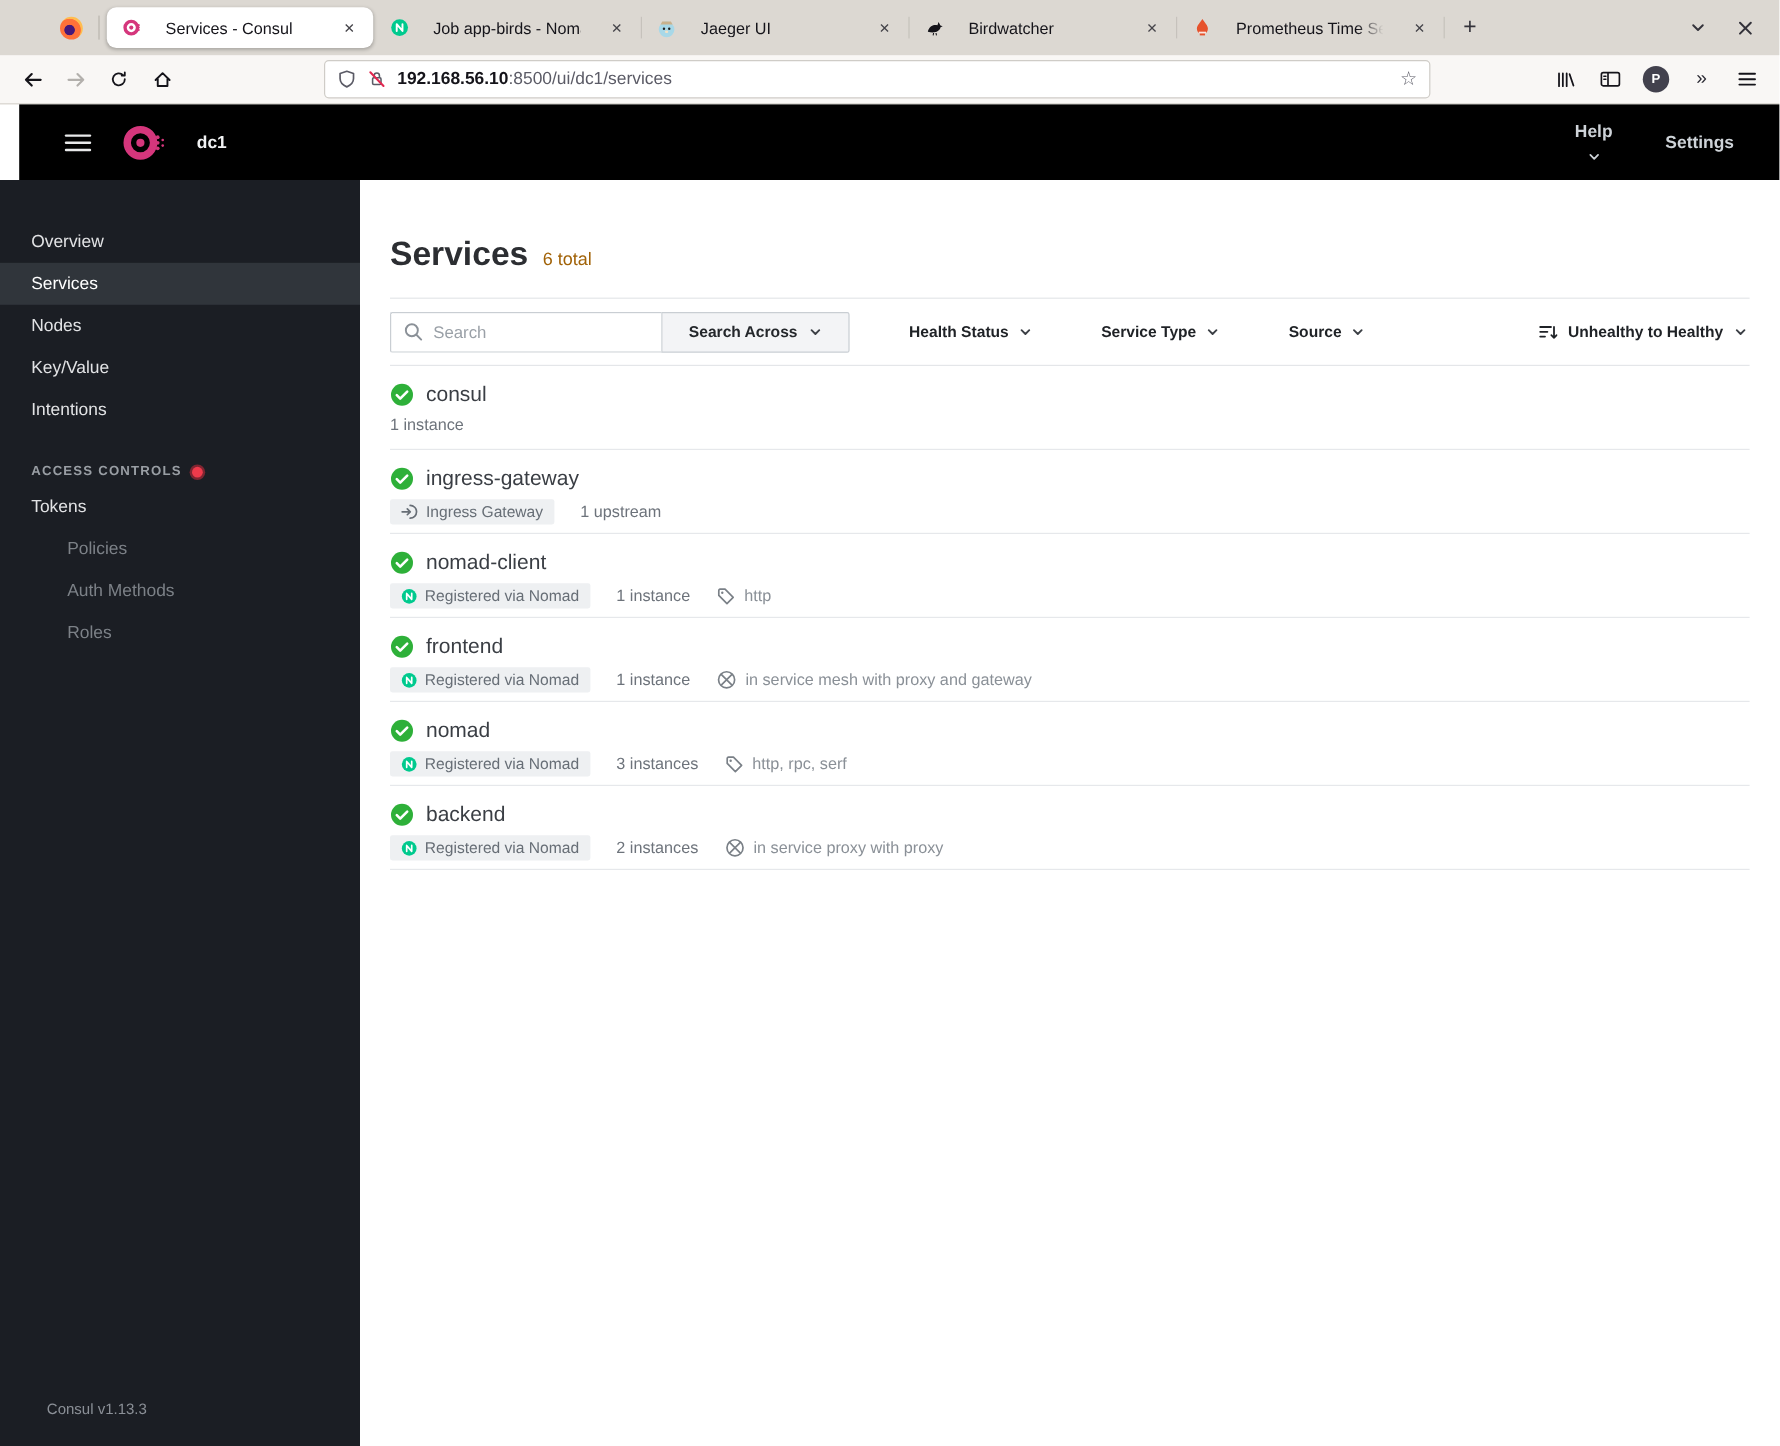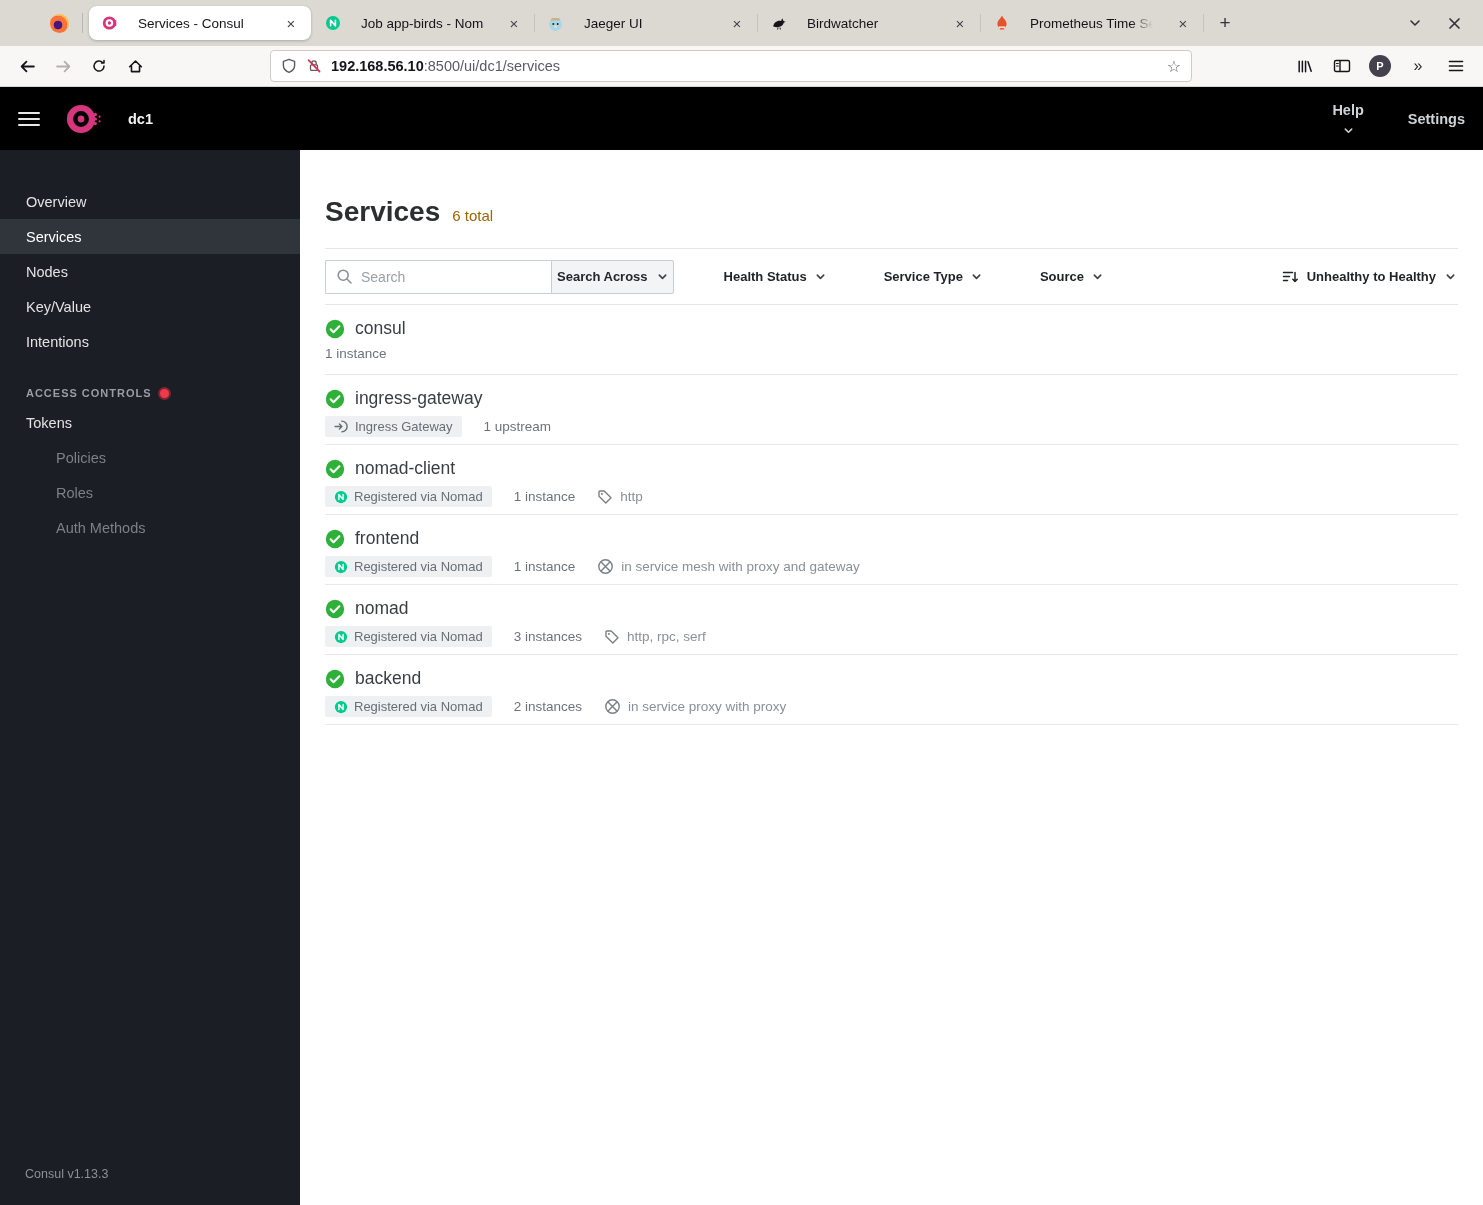--- a/index.html
+++ b/index.html
@@ -38,55 +38,55 @@
     padding:0 10px; gap:9px; }
   .url-text { font-size:14.5px; color:#5b5b66; white-space:nowrap; }
   .url-text b { color:#15141a; font-weight:700; }
   .url-star { margin-left:auto; font-size:16px; color:#5b5b66; }
   .toolbar-right { margin-left:auto; display:flex; align-items:center; gap:8px; }
   .avatar { width:22px; height:22px; border-radius:50%; background:#42414d; color:#fff;
     font-size:11px; font-weight:700; display:flex; align-items:center; justify-content:center; }
   .ovf { font-size:16px; color:#2b2a33; }
 
   
-  .consul-header { height:63px; background:#000; display:flex; align-items:center; padding:0 18px; }
+  .consul-header { height:63px; background:#000; display:flex; align-items:center; padding:0 38px;margin-left:16px; }
   .burger { width:22px; display:flex; flex-direction:column; gap:4px; background:none; border:none; }
   .burger span { height:2px; background:#e8e9ea; border-radius:1px; }
   .consul-logo { margin-left:24px; }
   .dc-label { margin-left:26px; color:#f1f2f3; font-size:14.5px; font-weight:700; }
   .header-right { margin-left:auto; display:flex; align-items:center; gap:44px; }
   .header-link { color:#ced3d8; font-size:14.5px; font-weight:600; display:flex; align-items:center; gap:7px;flex-direction:column; }
 
   
   .app-body { display:flex; height:1055px; }
   .sidebar { width:300px; background:#1b1e24; position:relative; padding-top:34px; flex:0 0 300px; }
   .side-item { height:35px; display:flex; align-items:center; padding-left:26px;
     color:#e2e3e5; font-size:14.5px; }
   .side-item.active { background:#30353b; color:#fff; }
   .side-item.dim { color:#7c8187;margin-left:30px; }
   .side-section { margin:28px 0 6px; padding-left:26px; display:flex; align-items:center; gap:9px;
     color:#9a9fa5; color:#999ea4; font-size:11px; letter-spacing:.09em; font-weight:700; }
   .acl-dot { width:9px; height:9px; border-radius:50%; background:#f03a4b; box-shadow:0 0 0 2px #7e2531; }
-  .side-version { position:absolute; left:25px; bottom:24px; color:#8b9097; font-size:12.5px; }
+  .side-version { position:absolute; left:39px; bottom:24px; color:#8b9097; font-size:12.5px; }
 
   main { flex:1; padding:46px 25px 0 25px; background:#fff; }
   .page-title-row { display:flex; align-items:baseline; gap:12px; }
   .page-title { font-size:28px; font-weight:700; color:#2c2e32; }
   .page-total { font-size:15px; color:#a16207; }
 
   .filter-bar { margin-top:20px; height:57px; border-top:1px solid #e4e6e9; border-bottom:1px solid #e4e6e9;
     display:flex; align-items:center; }
   .search-group { display:flex; height:34px;justify-content:center; }
   .search-box { position:relative; }
   .search-box input { width:226px; height:34px; border:1px solid #c9ced3; border-right:none;
     border-radius:2px 0 0 2px; padding:0 10px 0 35px; font-size:14px; color:#33363b;
     font-family:"Liberation Sans",sans-serif; outline:none; }
   .search-box input::placeholder { color:#9aa0a7; }
   .search-box .mag { position:absolute; left:11px; top:8px; }
-  .search-across { display:flex; align-items:center; gap:9px; padding:0 5px; background:#f3f4f6;
+  .search-across { display:flex; align-items:center; gap:9px; padding:0 22px; background:#f3f4f6;
     border:1px solid #c9ced3; border-radius:0 2px 2px 0; font-size:13px; font-weight:700; color:#24272b; }
   .filter-dd { display:flex; align-items:center; gap:8px; font-size:13px; font-weight:700; color:#1f2226; }
   .filter-dd.f0 { margin-left:50px; } .filter-dd.f1 { margin-left:58px; } .filter-dd.f2 { margin-left:58px; }
   .sort-dd { margin-left:auto; display:flex; align-items:center; gap:9px; font-size:13px; font-weight:700; color:#1f2226; padding-right:2px; }
 
   .service-row { height:70px; border-bottom:1px solid #e6e8eb; padding-top:13px; }
   .svc-name-line { display:flex; align-items:center; gap:10px; }
   .svc-name { font-size:17.5px; color:#3a3e44; }
   .svc-meta { margin-top:7px; display:flex; align-items:center; gap:22px; font-size:13.5px; color:#787f87; }
   .svc-badge { display:flex; align-items:center; gap:6px; background:#eef0f2; border-radius:2px;
@@ -280,22 +280,22 @@
         <div class="side-item">Key/Value</div>
         <div class="side-item">Intentions</div>
       </div>
     <div class="side-section">
       <span>ACCESS CONTROLS</span>
       <span class="acl-dot"></span>
     </div>
     <div id="side-acl">
         <div class="side-item">Tokens</div>
         <div class="side-item dim">Policies</div>
+        <div class="side-item dim">Auth Methods</div>
         <div class="side-item dim">Roles</div>
-        <div class="side-item dim">Auth Methods</div>
       </div>
     <div class="side-version">Consul v1.13.3</div>
   </nav>
 
   <main>
     <div class="page-title-row">
       <span class="page-title">Services</span>
       <span class="page-total">6 total</span>
     </div>
 

